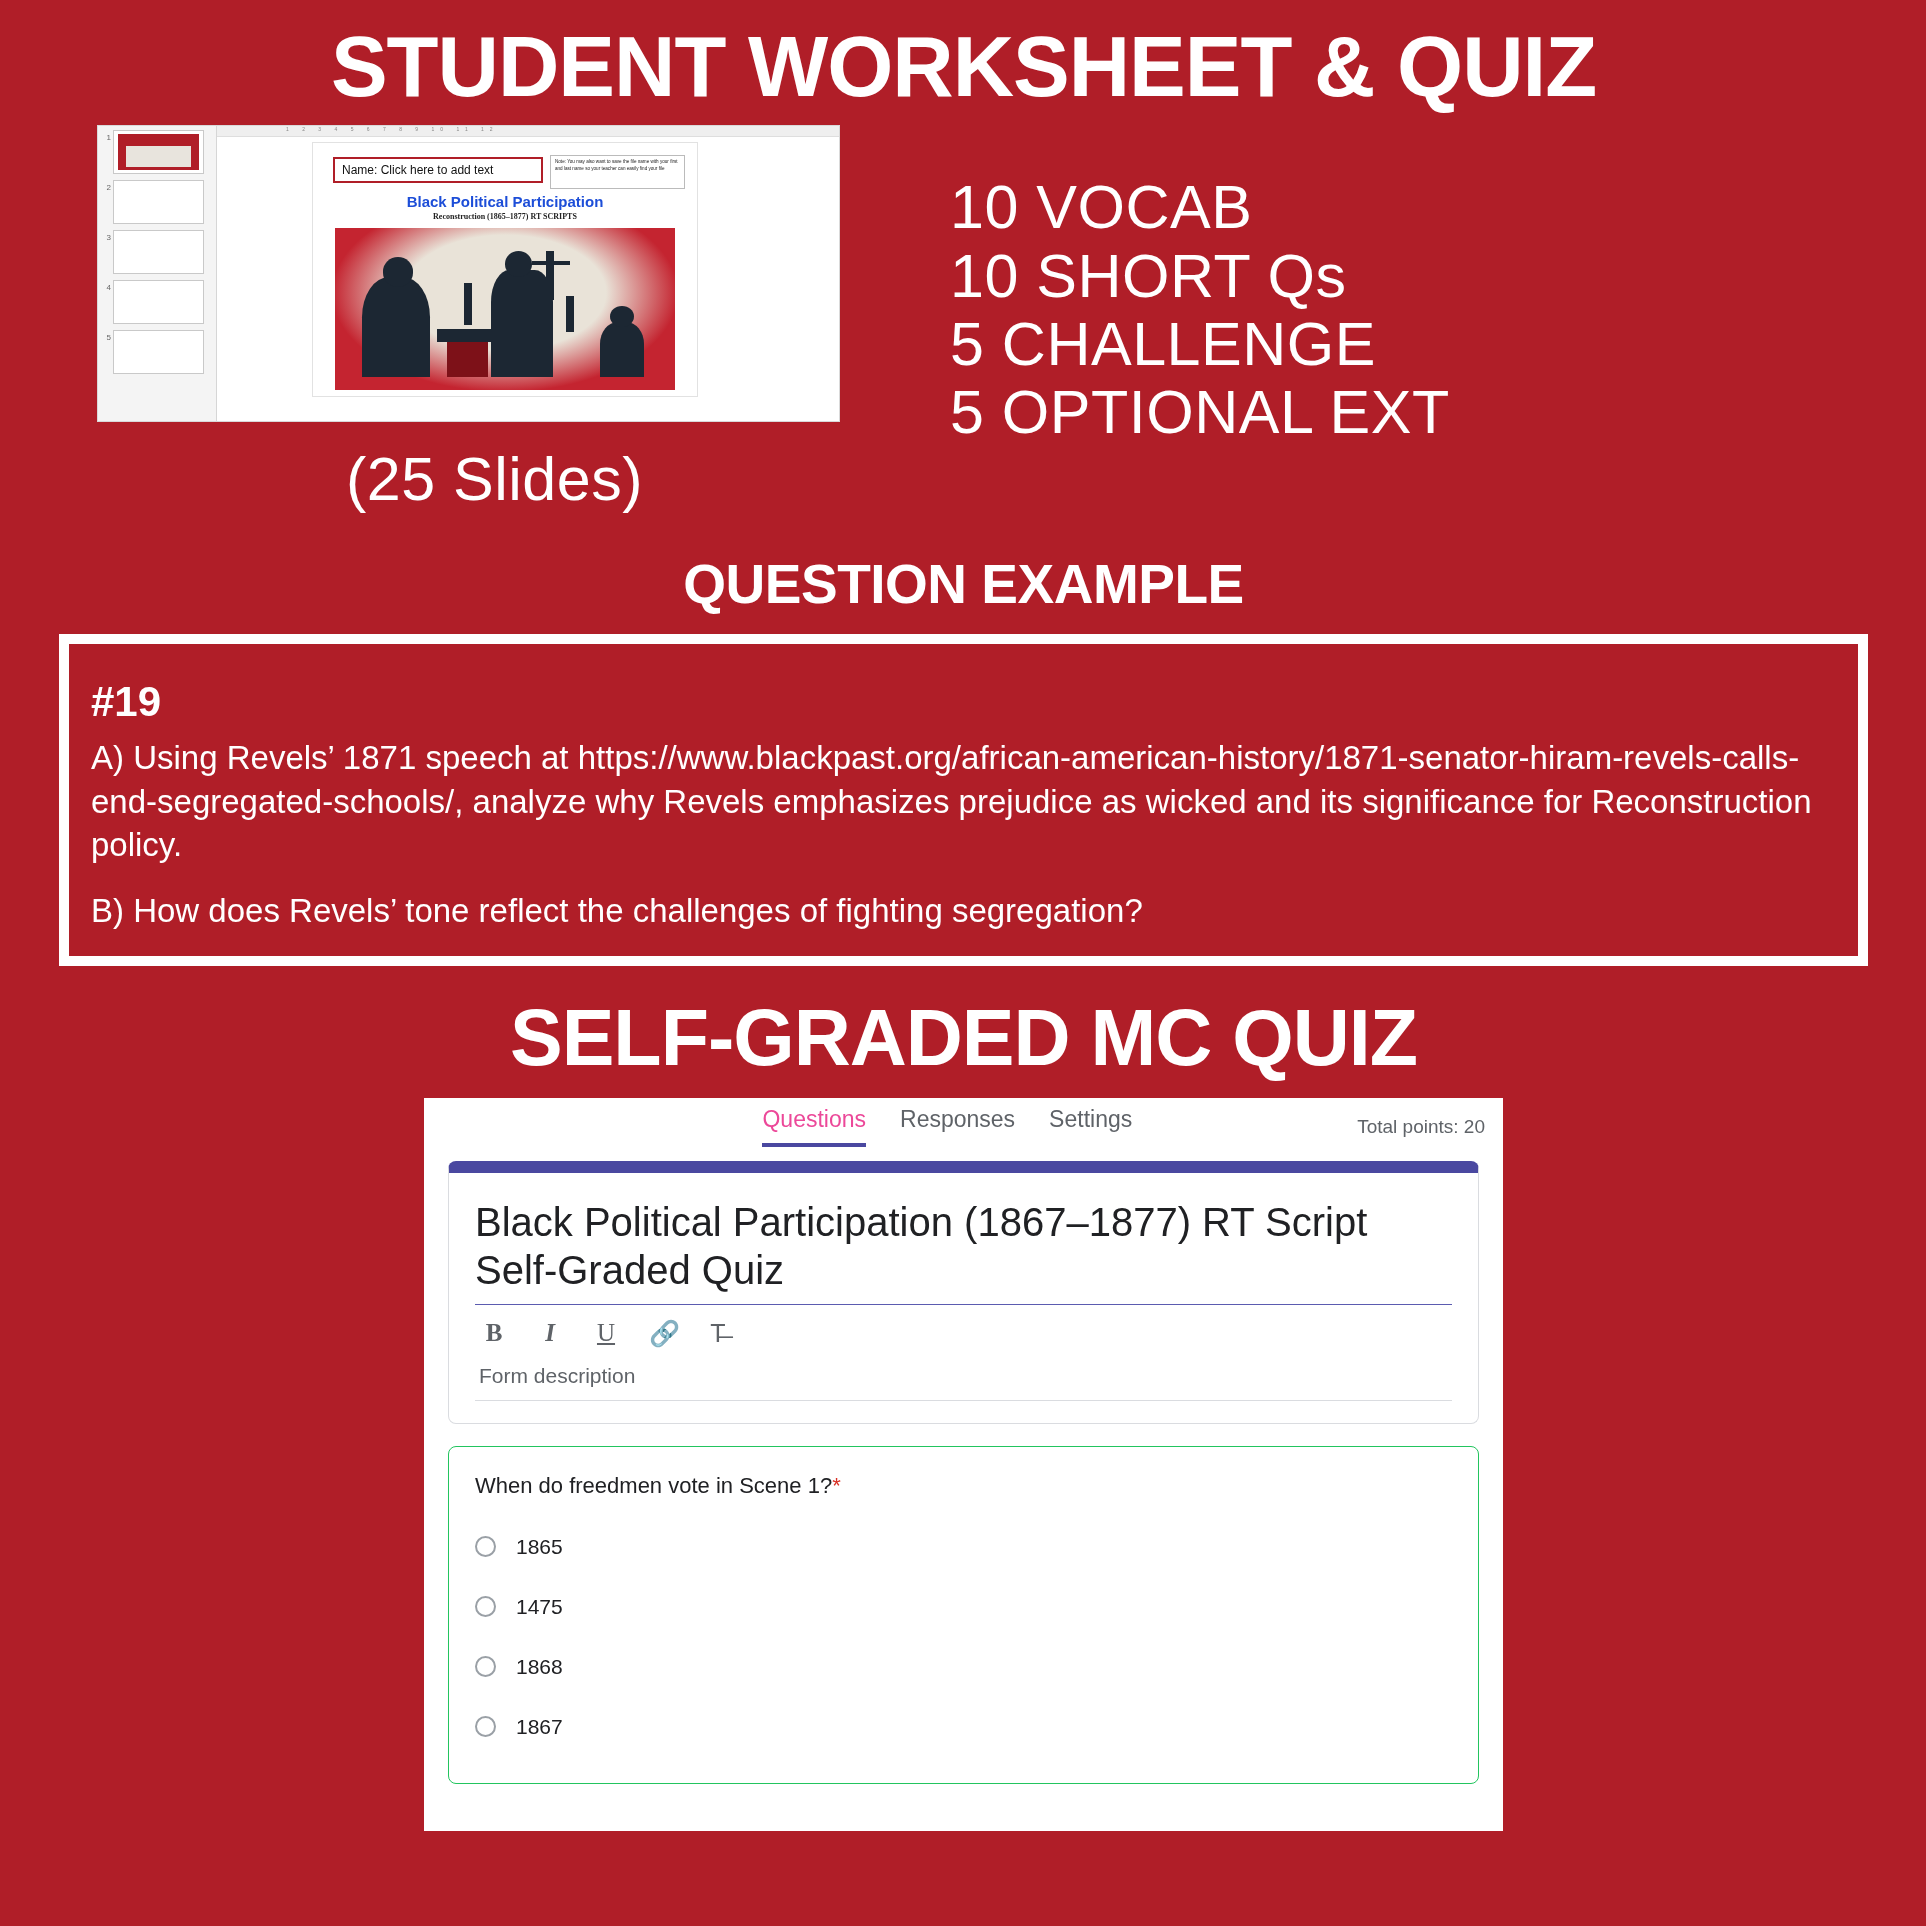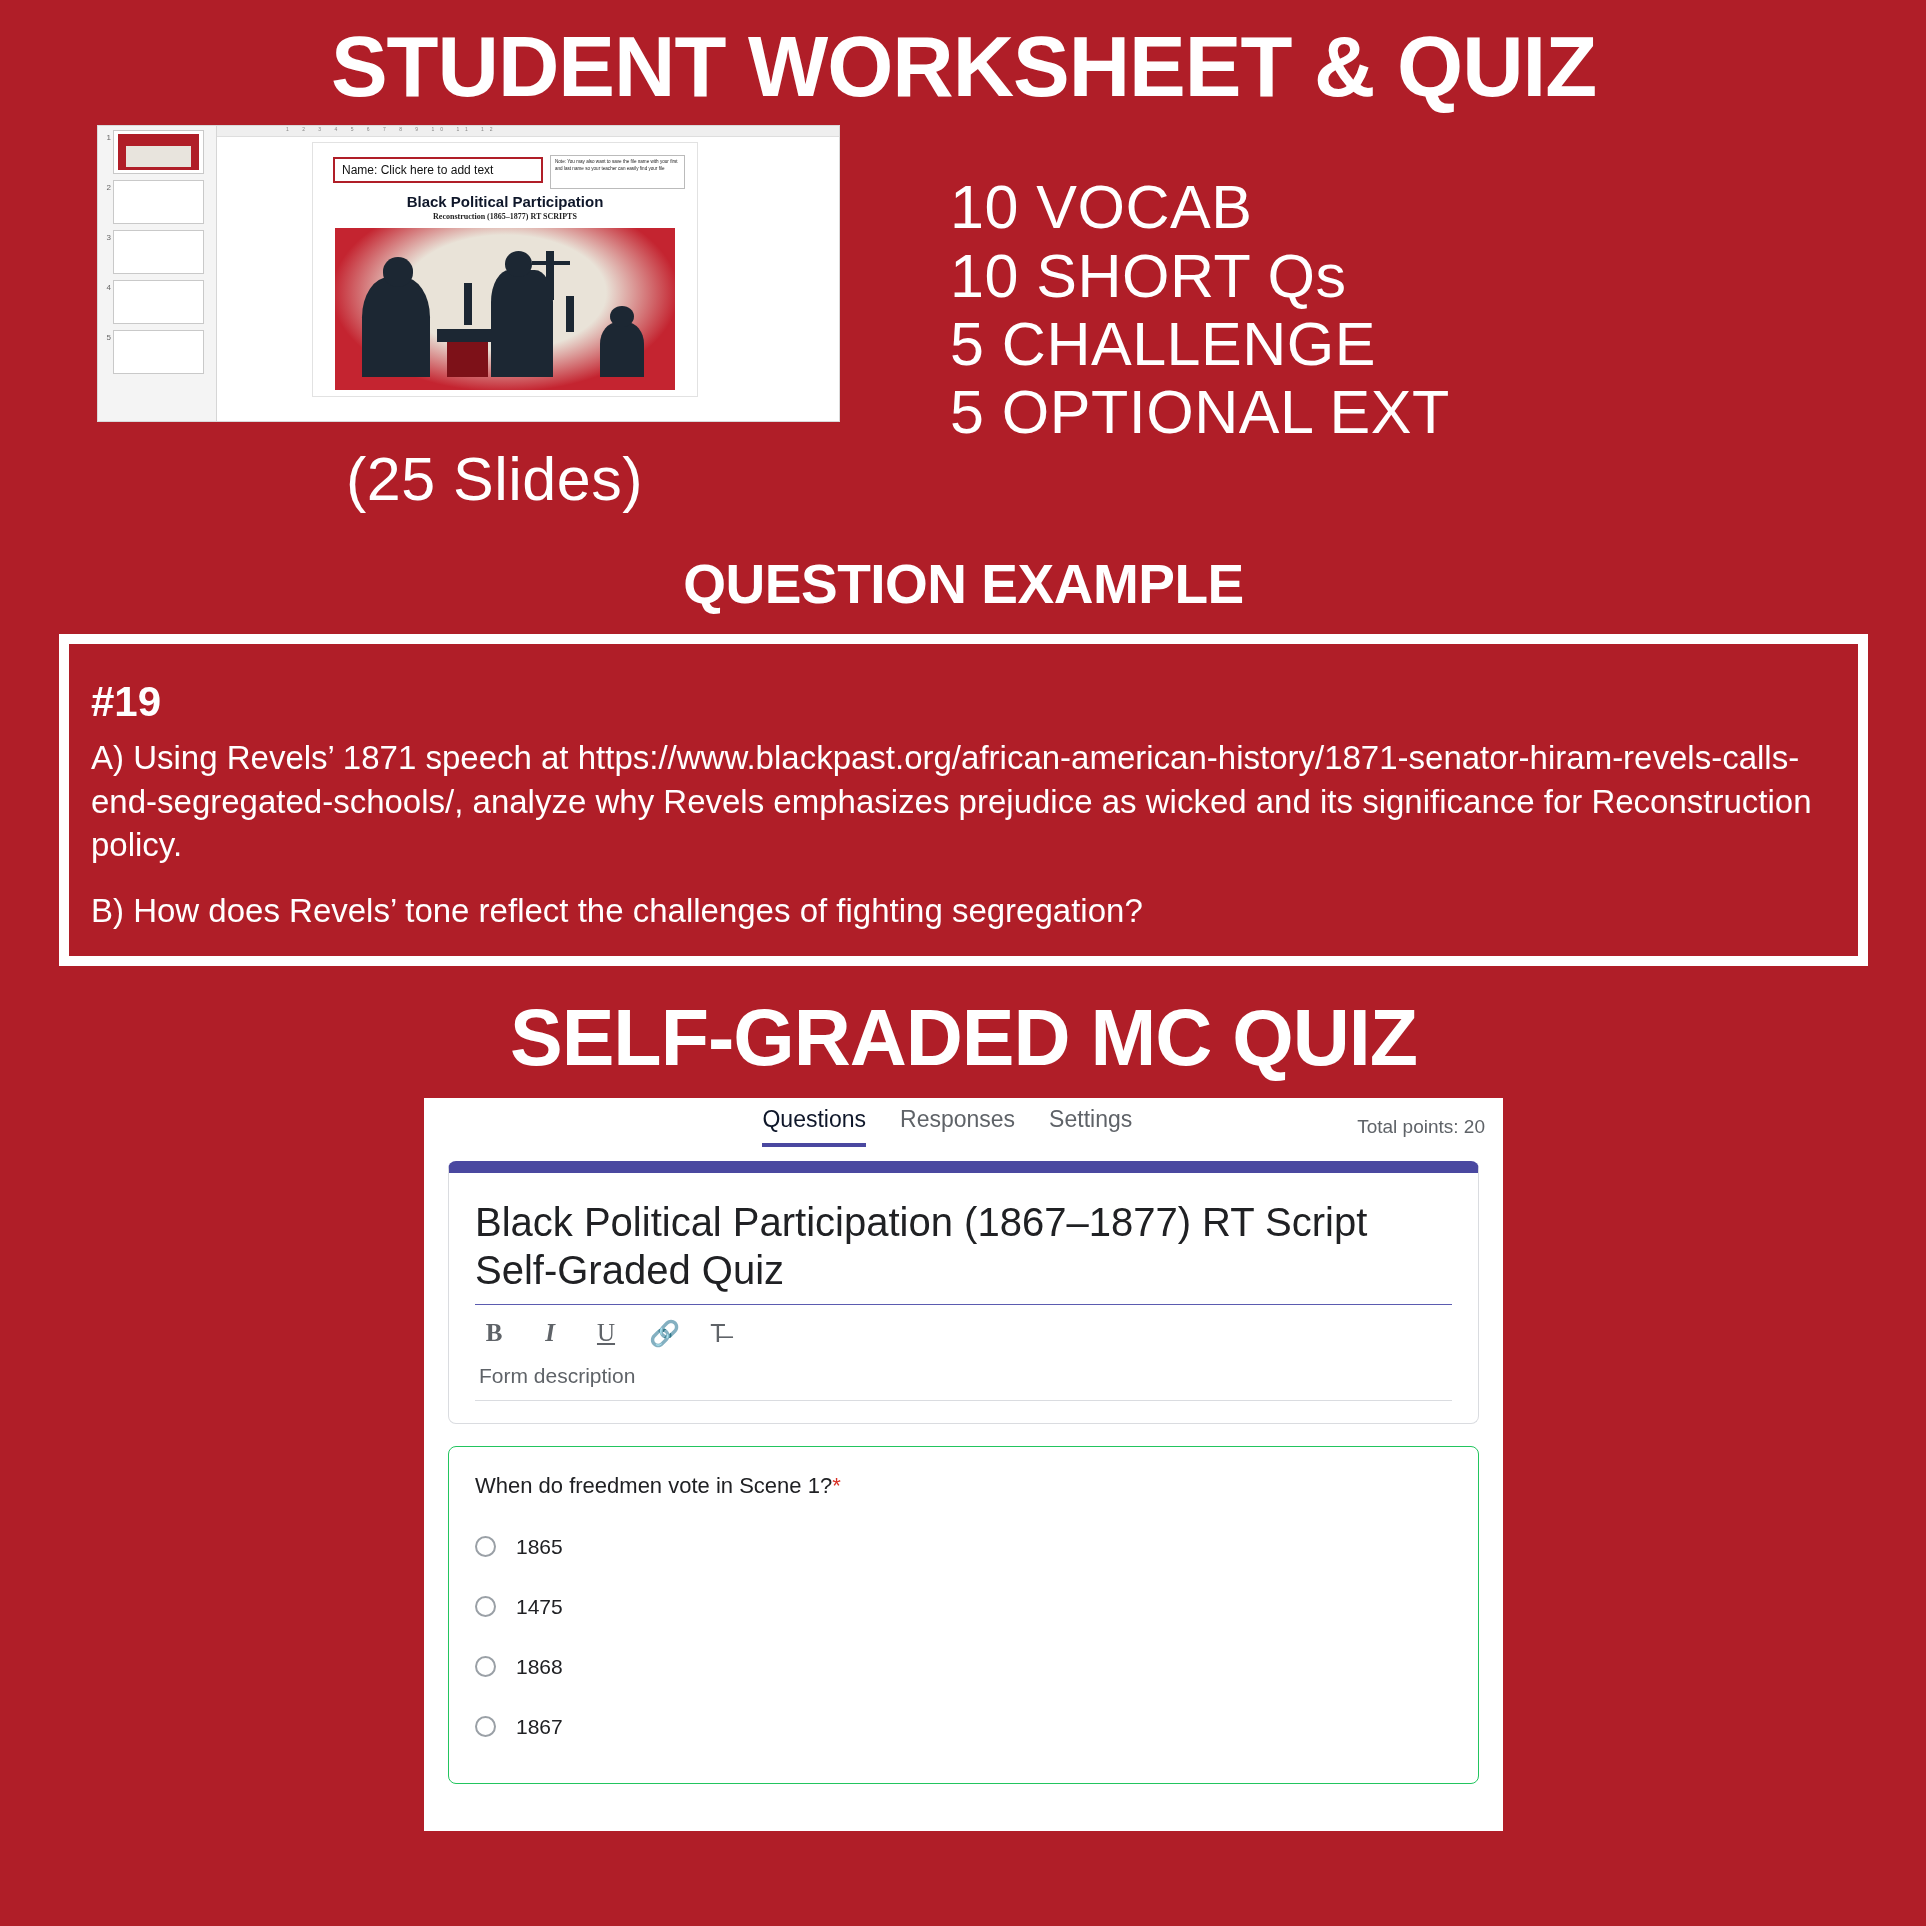--- a/index.html
+++ b/index.html
@@ -161,21 +161,21 @@
     padding: 3px 4px;
   }
   .slide-title {
     position: absolute;
     top: 50px;
     left: 0;
     width: 100%;
     text-align: center;
     font-size: 15px;
     font-weight: bold;
-    color: #0f172a;
+    color: #1d4ed8;
   }
   .slide-sub {
     position: absolute;
     top: 69px;
     left: 0;
     width: 100%;
     text-align: center;
     font-size: 8px;
     font-weight: bold;
     color: #222;
@@ -283,21 +283,21 @@
     gap: 34px;
     margin: 0 auto;
     padding-left: 208px;
   }
   .forms-tab {
     font-size: 23px;
     color: #5f6368;
     padding-bottom: 10px;
   }
   .forms-tab.active {
-    color: #0f172a;
+    color: #ec4899;
     border-bottom: 4px solid #4a48a0;
   }
   .total-points {
     font-size: 19px;
     color: #5f6368;
     margin-left: auto;
   }
   .form-card {
     margin: 6px 24px 0 24px;
     border: 1px solid #dadce0;

